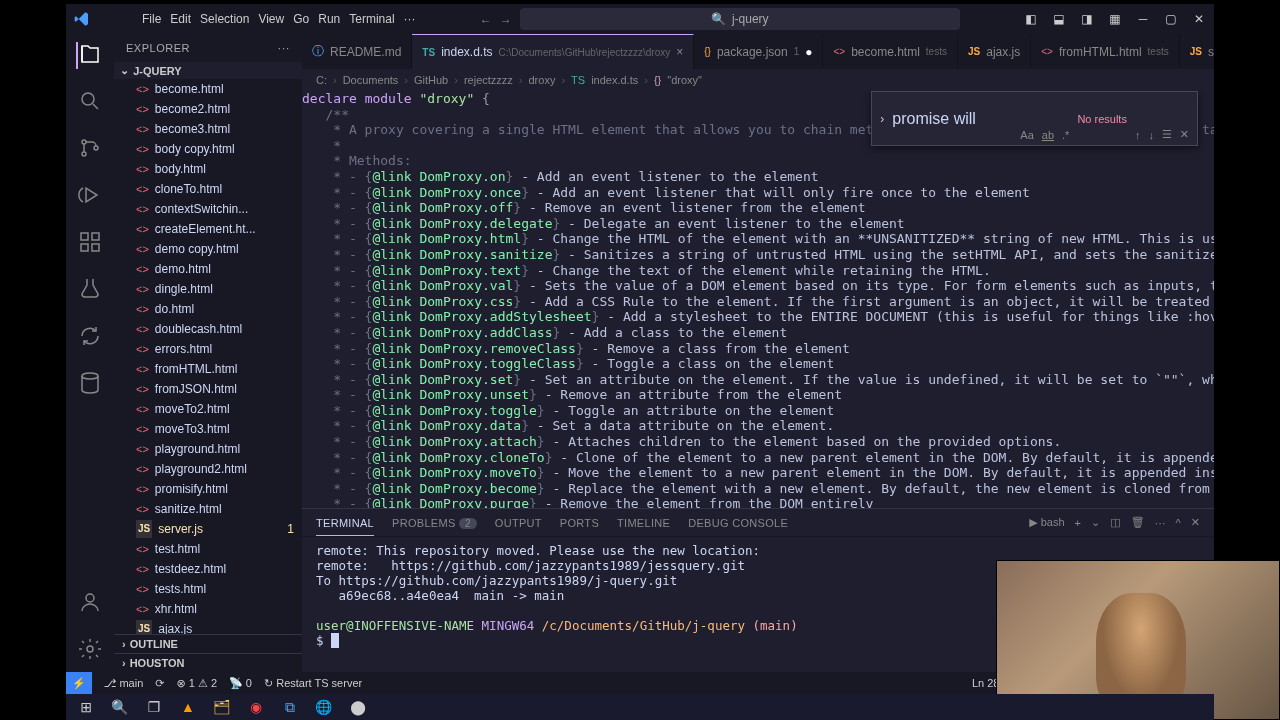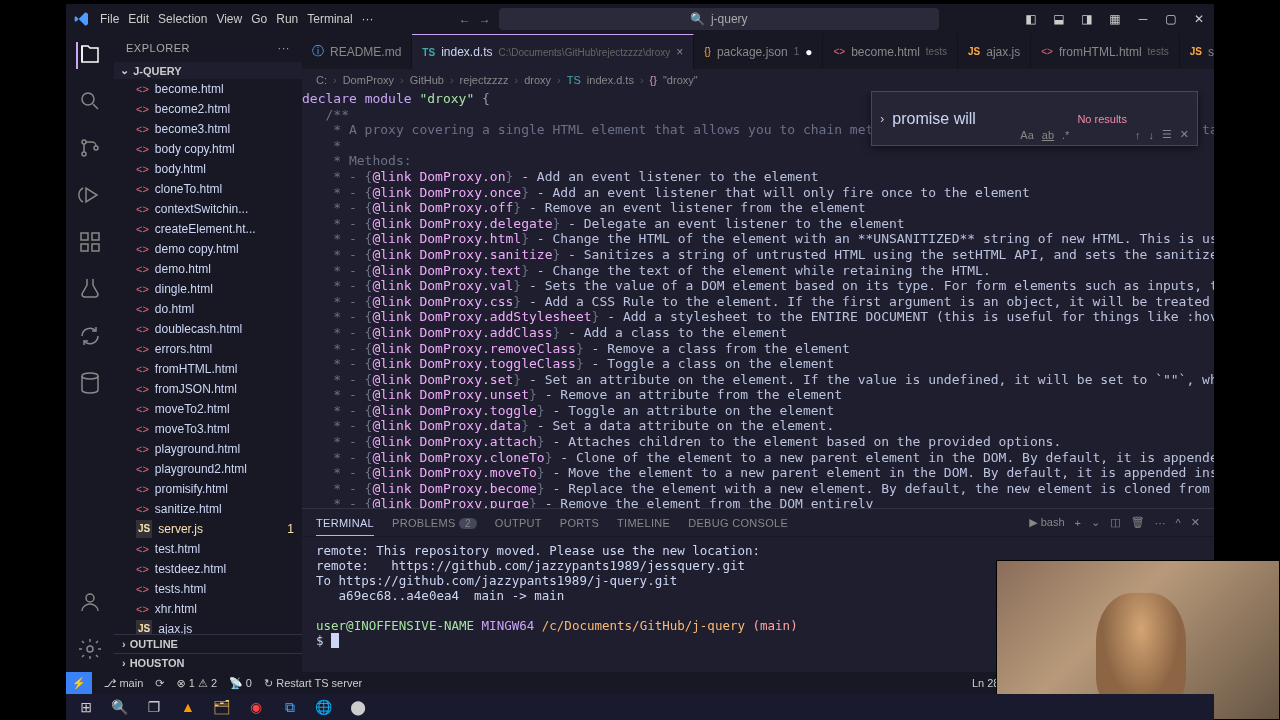--- a/index.html
+++ b/index.html
@@ -1,20 +1,20 @@
 <!DOCTYPE html>
 <html><head>
 <meta charset="utf-8">
 <style>
 * { margin: 0; padding: 0; box-sizing: border-box; }
 body { font-family: 'Segoe UI', sans-serif; background: #000; width: 1280px; height: 720px; overflow: hidden; color: #ccc; font-size: 13px; position: relative; }
 .vscode { position: absolute; top: 4px; left: 66px; width: 1148px; height: 690px; background: #1e1e2e; display: flex; flex-direction: column; }
 .titlebar { height: 30px; background: #181825; display: flex; align-items: center; padding: 0 8px; color: #ccc; font-size: 12px; }
 .titlebar .logo { width: 16px; height: 16px; margin-right: 10px; }
-.menu { display: flex; gap: 9px; }
+.menu { display: flex; gap: 9px; margin-left: 42px; }
 .menu span { cursor: pointer; }
 .tcenter { flex: 1; display: flex; justify-content: center; align-items: center; gap: 8px; }
 .nav-arrows { display: flex; gap: 8px; color: #888; }
 .searchbox { width: 440px; height: 22px; background: #2a2a3a; border-radius: 4px; display: flex; align-items: center; justify-content: center; color: #aaa; font-size: 12px; gap: 6px; }
 .winctrl { display: flex; gap: 14px; color: #ccc; margin-left: auto; }
 .winctrl span { width: 14px; text-align: center; }
 .main { flex: 1; display: flex; overflow: hidden; }
 .activitybar { width: 48px; background: #181825; display: flex; flex-direction: column; align-items: center; padding-top: 8px; gap: 20px; color: #888; }
 .activitybar .active { color: #fff; border-left: 2px solid #cba6f7; padding-left: 0; margin-left: -2px; }
 .activitybar svg { width: 24px; height: 24px; }
@@ -35,21 +35,21 @@
 .tab .close { color: #888; }
 .tab .mod-dot { color: #fff; }
 .breadcrumb { height: 22px; padding: 0 14px; display: flex; align-items: center; gap: 6px; font-size: 11px; color: #888; }
 .breadcrumb .sep { color: #555; }
 .code-container { flex: 1; position: relative; overflow: hidden; }
 .code { display: flex; font-family: 'Consolas', monospace; font-size: 13px; line-height: 15.6px; }
 .gutter { width: 50px; text-align: right; color: #45475a; padding-right: 16px; user-select: none; }
 .codelines { flex: 1; white-space: pre; color: #6c7086; overflow: hidden; }
 .kw { color: #cba6f7; }
 .str { color: #a6e3a1; }
-.link { color: #f0abfc; }
+.link { color: #86efac; }
 .punct { color: #9399b2; }
 .comment { color: #6c7086; }
 .desc { color: #bac2de; }
 .findbox { position: absolute; top: 0; right: 16px; background: #252535; border: 1px solid #45475a; padding: 4px 8px; display: flex; align-items: center; gap: 8px; font-size: 12px; box-shadow: 0 2px 8px #0008; }
 .findbox input { background: transparent; border: none; color: #cdd6f4; width: 120px; outline: none; font-size: 16px; }
 .findbox .nores { color: #f38ba8; font-size: 11px; }
 .findbox .icn { color: #888; font-size: 11px; margin-top: 32px; }
 .panel { height: 164px; border-top: 1px solid #313244; background: #1e1e2e; display: flex; flex-direction: column; }
 .panel-tabs { height: 28px; display: flex; align-items: center; gap: 18px; padding: 0 14px; font-size: 11px; color: #888; border-bottom: 1px solid #181825; }
 .panel-tabs .ptab { cursor: pointer; letter-spacing: 0.3px; }
@@ -323,21 +323,21 @@
             <span class="sub">tests</span>
           </div>
           <div class="tab">
             <span style="color:#fa4;font-size:10px;font-weight:bold">JS</span> 
             <span>sen</span>
           </div>
         </div>
       <div class="breadcrumb">
         <span>C:</span>
           <span class="sep">›</span>
-        <span>DomProxy</span>
+        <span>Documents</span>
           <span class="sep">›</span>
         <span>GitHub</span>
           <span class="sep">›</span>
         <span>rejectzzzz</span>
           <span class="sep">›</span>
         <span>droxy</span>
           <span class="sep">›</span>
         <span style="color:#4aa">TS</span> 
           <span>index.d.ts</span>
           <span class="sep">›</span>

